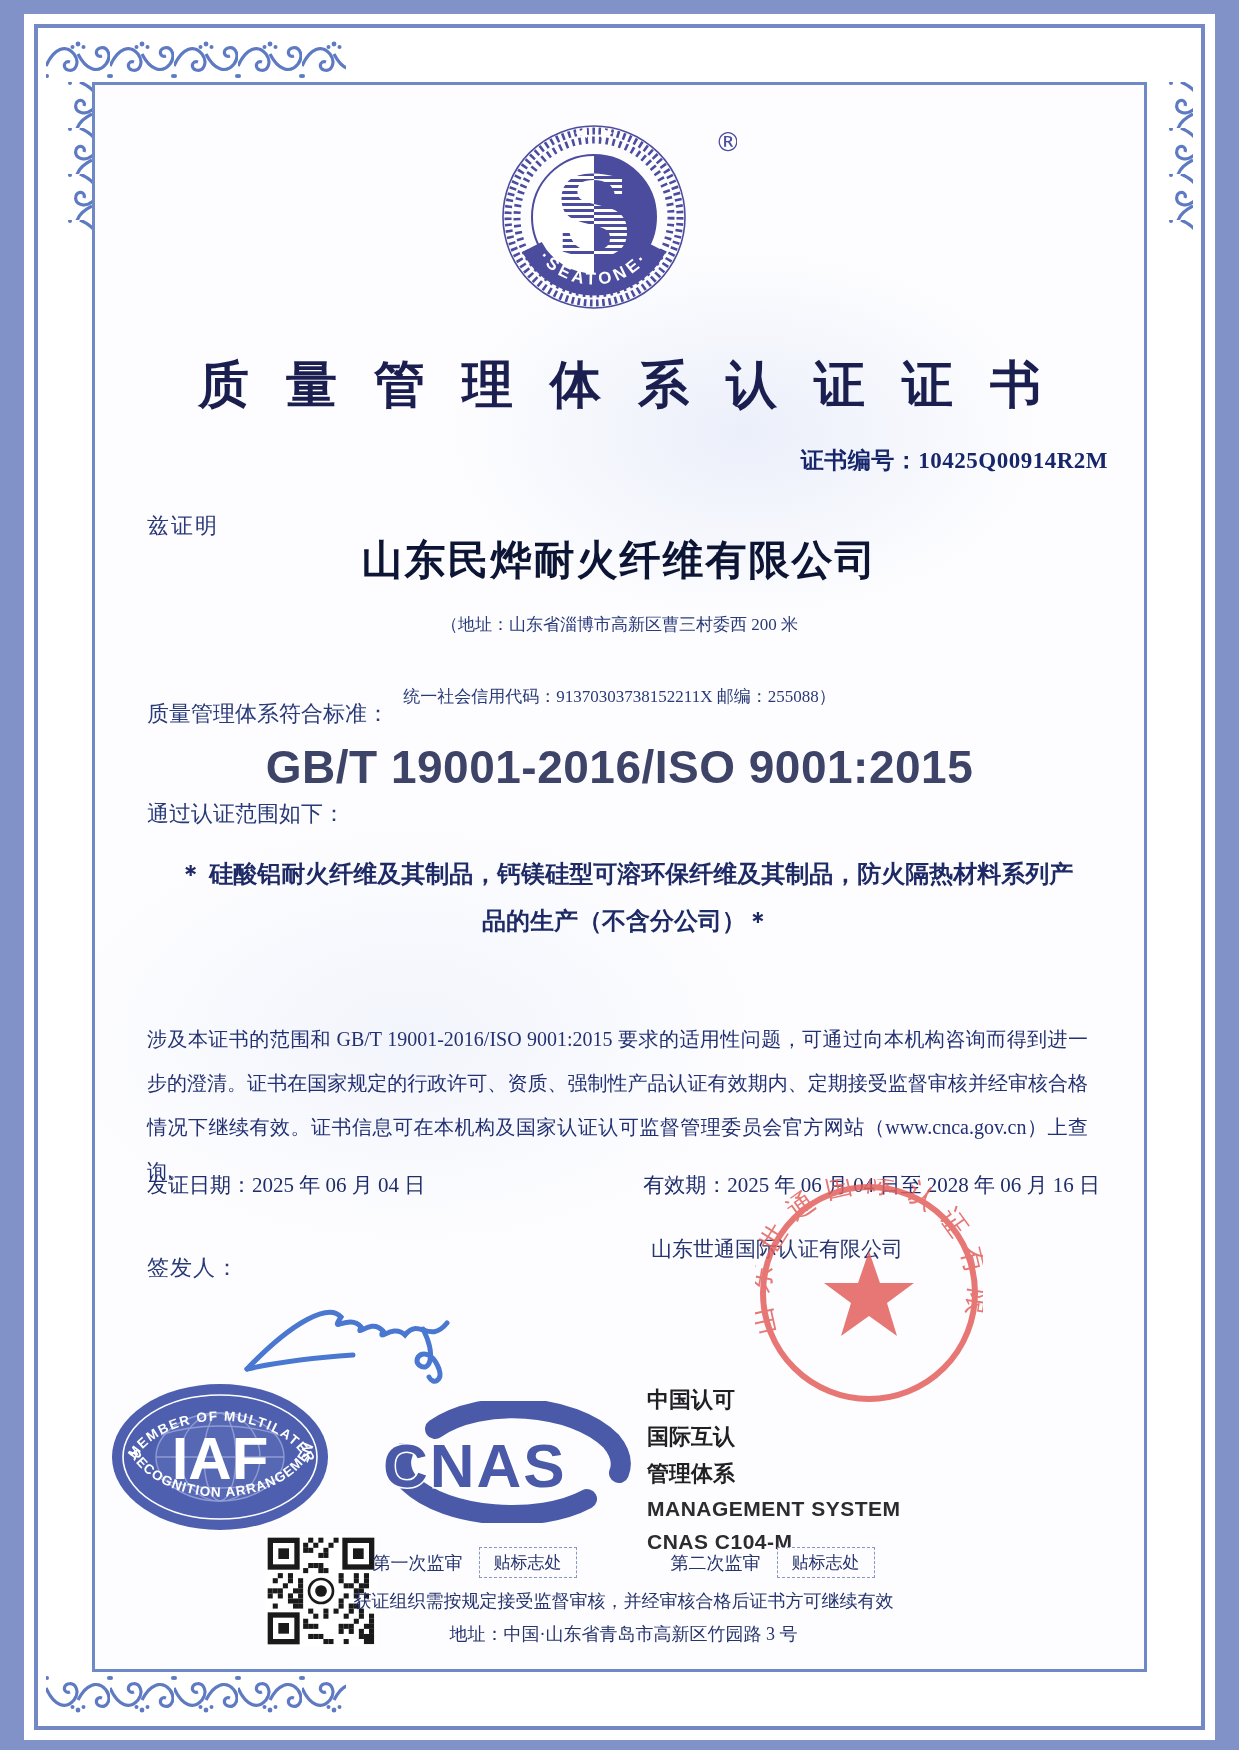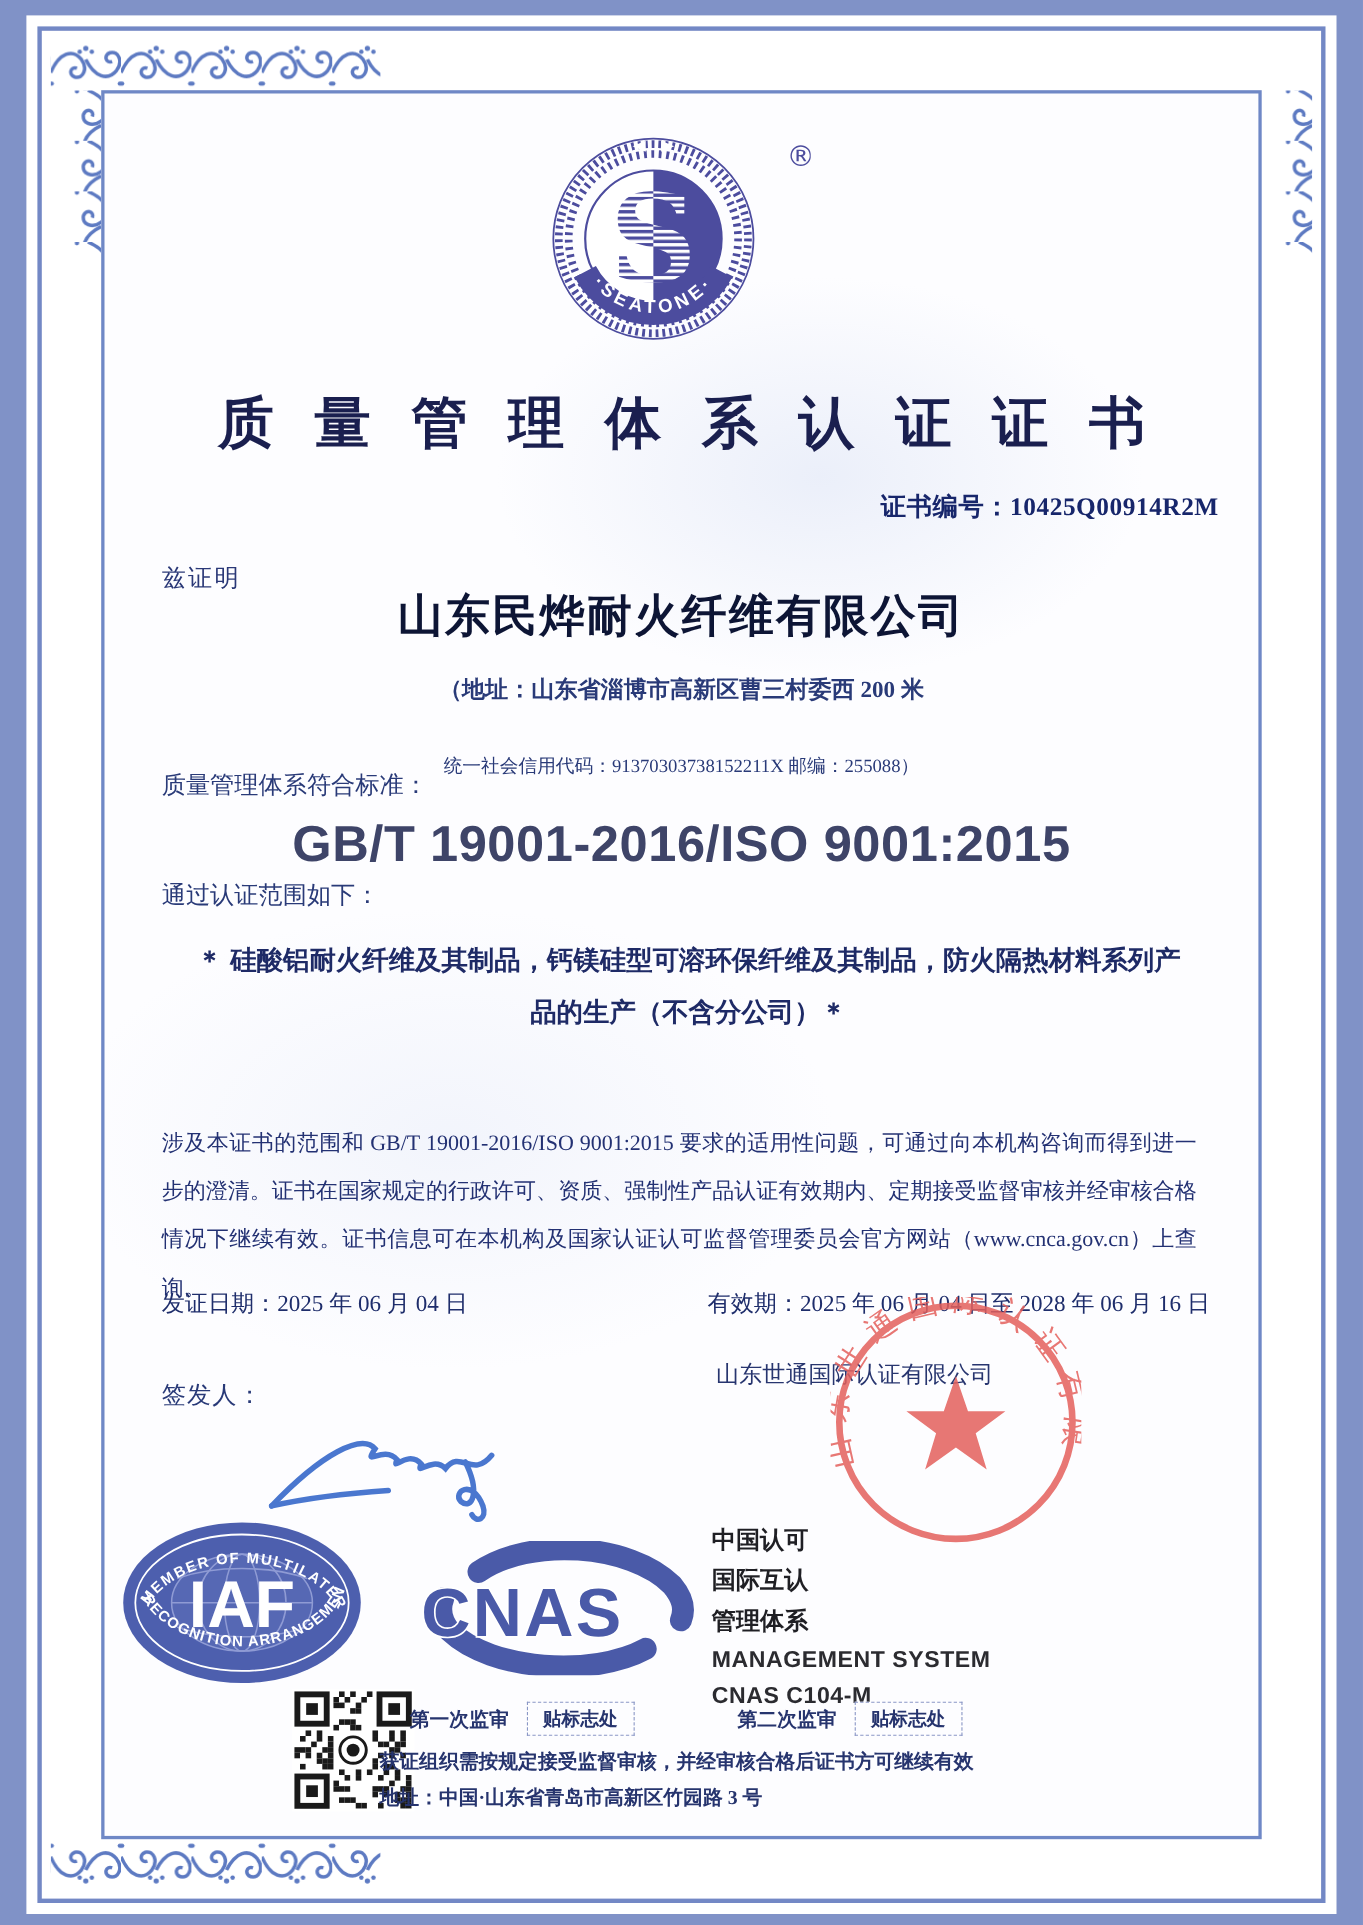--- a/index.html
+++ b/index.html
@@ -22,21 +22,21 @@
          overflow:hidden;}
   .content{position:relative;width:100%;height:100%;}
   .abs{position:absolute;}
   .ctr{left:0;right:0;text-align:center;}
 
   .title{top:266px;font-size:51px;font-weight:bold;color:#1a1f4f;
          letter-spacing:37px;padding-left:37px;white-space:nowrap;}
   .cert-line{top:360px;right:36px;font-size:23px;font-weight:bold;color:#17266b;letter-spacing:.5px;}
   .certify-label{top:426px;left:52px;font-size:22px;color:#2a3877;letter-spacing:2px;}
   .company{top:448px;font-size:41px;font-weight:bold;color:#0d1535;letter-spacing:2px;}
-  .addr1{top:528px;font-size:21px;color:#293a78;font-weight:bold;}
+  .addr1{top:528px;font-size:17px;color:#293a78;}
   .addr2{top:600px;font-size:17px;color:#293a78;}
   .std-label{top:614px;left:52px;font-size:22px;color:#293a78;}
   .standard{top:655px;font-size:46px;font-weight:600;color:#3e4468;
             font-family:"Liberation Sans","DejaVu Sans",sans-serif;letter-spacing:.5px;}
   .scope-label{top:714px;left:52px;font-size:22px;color:#293a78;}
   .scope{top:766px;left:41px;right:28px;text-align:center;font-size:24px;font-weight:bold;
          color:#1e2a66;line-height:1.95;font-family:"Liberation Sans","DejaVu Sans",sans-serif;}
   .fine{top:932px;left:52px;right:56px;font-size:20px;line-height:2.2;
         text-align:justify;color:#233173;}
   .dates{top:1086px;left:52px;right:44px;display:flex;justify-content:space-between;
@@ -46,21 +46,21 @@
   .signature{left:138px;top:1188px;}
   .stamp{left:660px;top:1094px;opacity:.85;}
   .iaf{left:14px;top:1296px;}
   .cnas-mark{left:282px;top:1316px;}
   .cnas-text{left:552px;top:1296px;font-family:"Liberation Sans","DejaVu Sans",sans-serif;}
   .cnas-text .zh{font-size:22px;font-weight:600;color:#1f1f24;line-height:37px;}
   .cnas-text .en{font-size:21px;font-weight:bold;color:#2b2b30;line-height:33px;letter-spacing:.5px;}
   .qr{left:170px;top:1450px;}
   .qr-caption{left:146px;top:1566px;width:160px;text-align:center;font-size:18px;
               color:#1f1f24;font-weight:600;margin-top:17px;}
-  .footer-block{left:250px;right:242px;top:1462px;text-align:left;color:#26346e;font-weight:bold;}
+  .footer-block{left:250px;right:242px;top:1462px;text-align:center;color:#26346e;}
   .audit-row{display:flex;justify-content:center;align-items:center;gap:16px;font-size:18px;}
   .audit-gap{width:62px;}
   .sticker-box{border:1px dashed #8a97c6;padding:3px 14px;font-size:17px;color:#26346e;background:#fdfdff;}
   .note{margin-top:11px;font-size:18px;}
   .footer-addr{margin-top:9px;font-size:18px;}
   .footer-phone{margin-top:7px;font-size:18px;}
   .footer-phone .web{display:inline-block;margin-left:55px;}
 </style>
 </head>
 <body>

